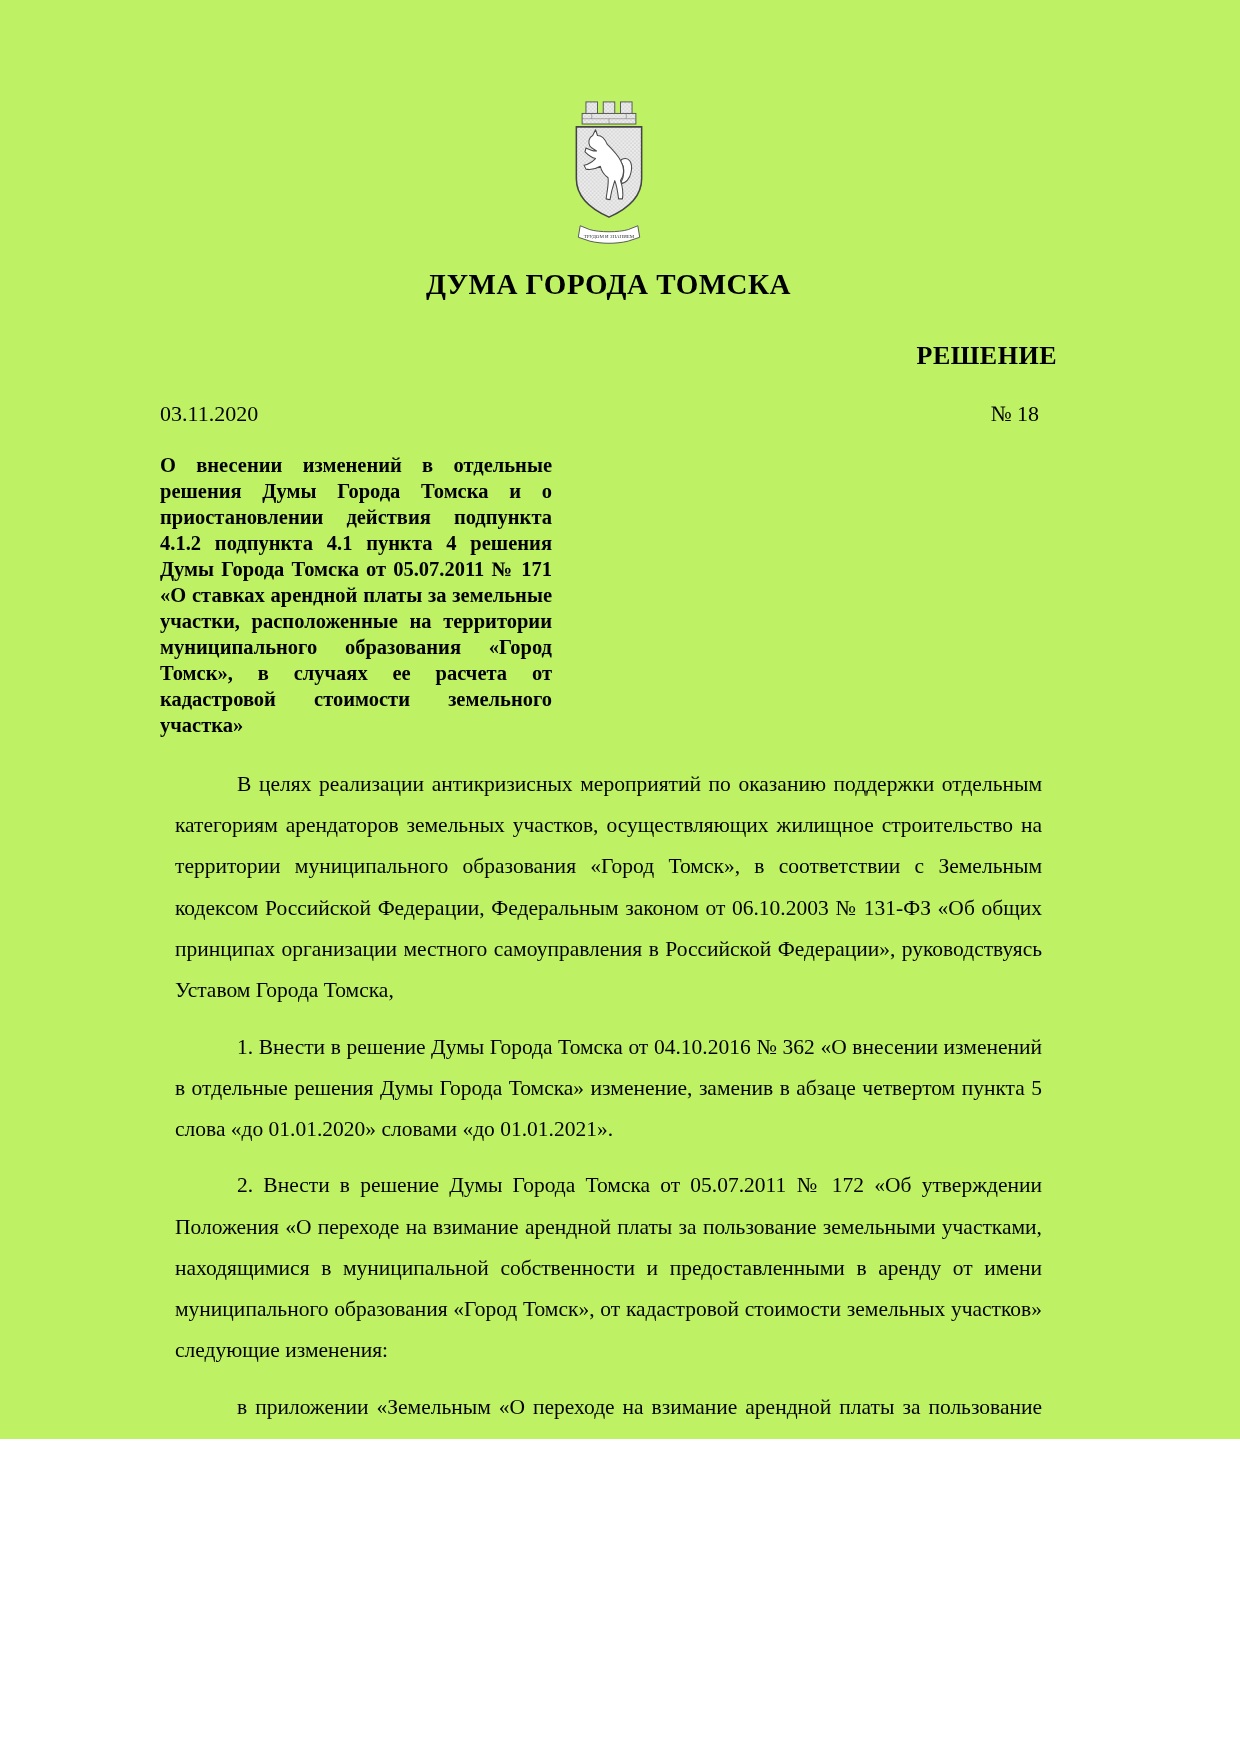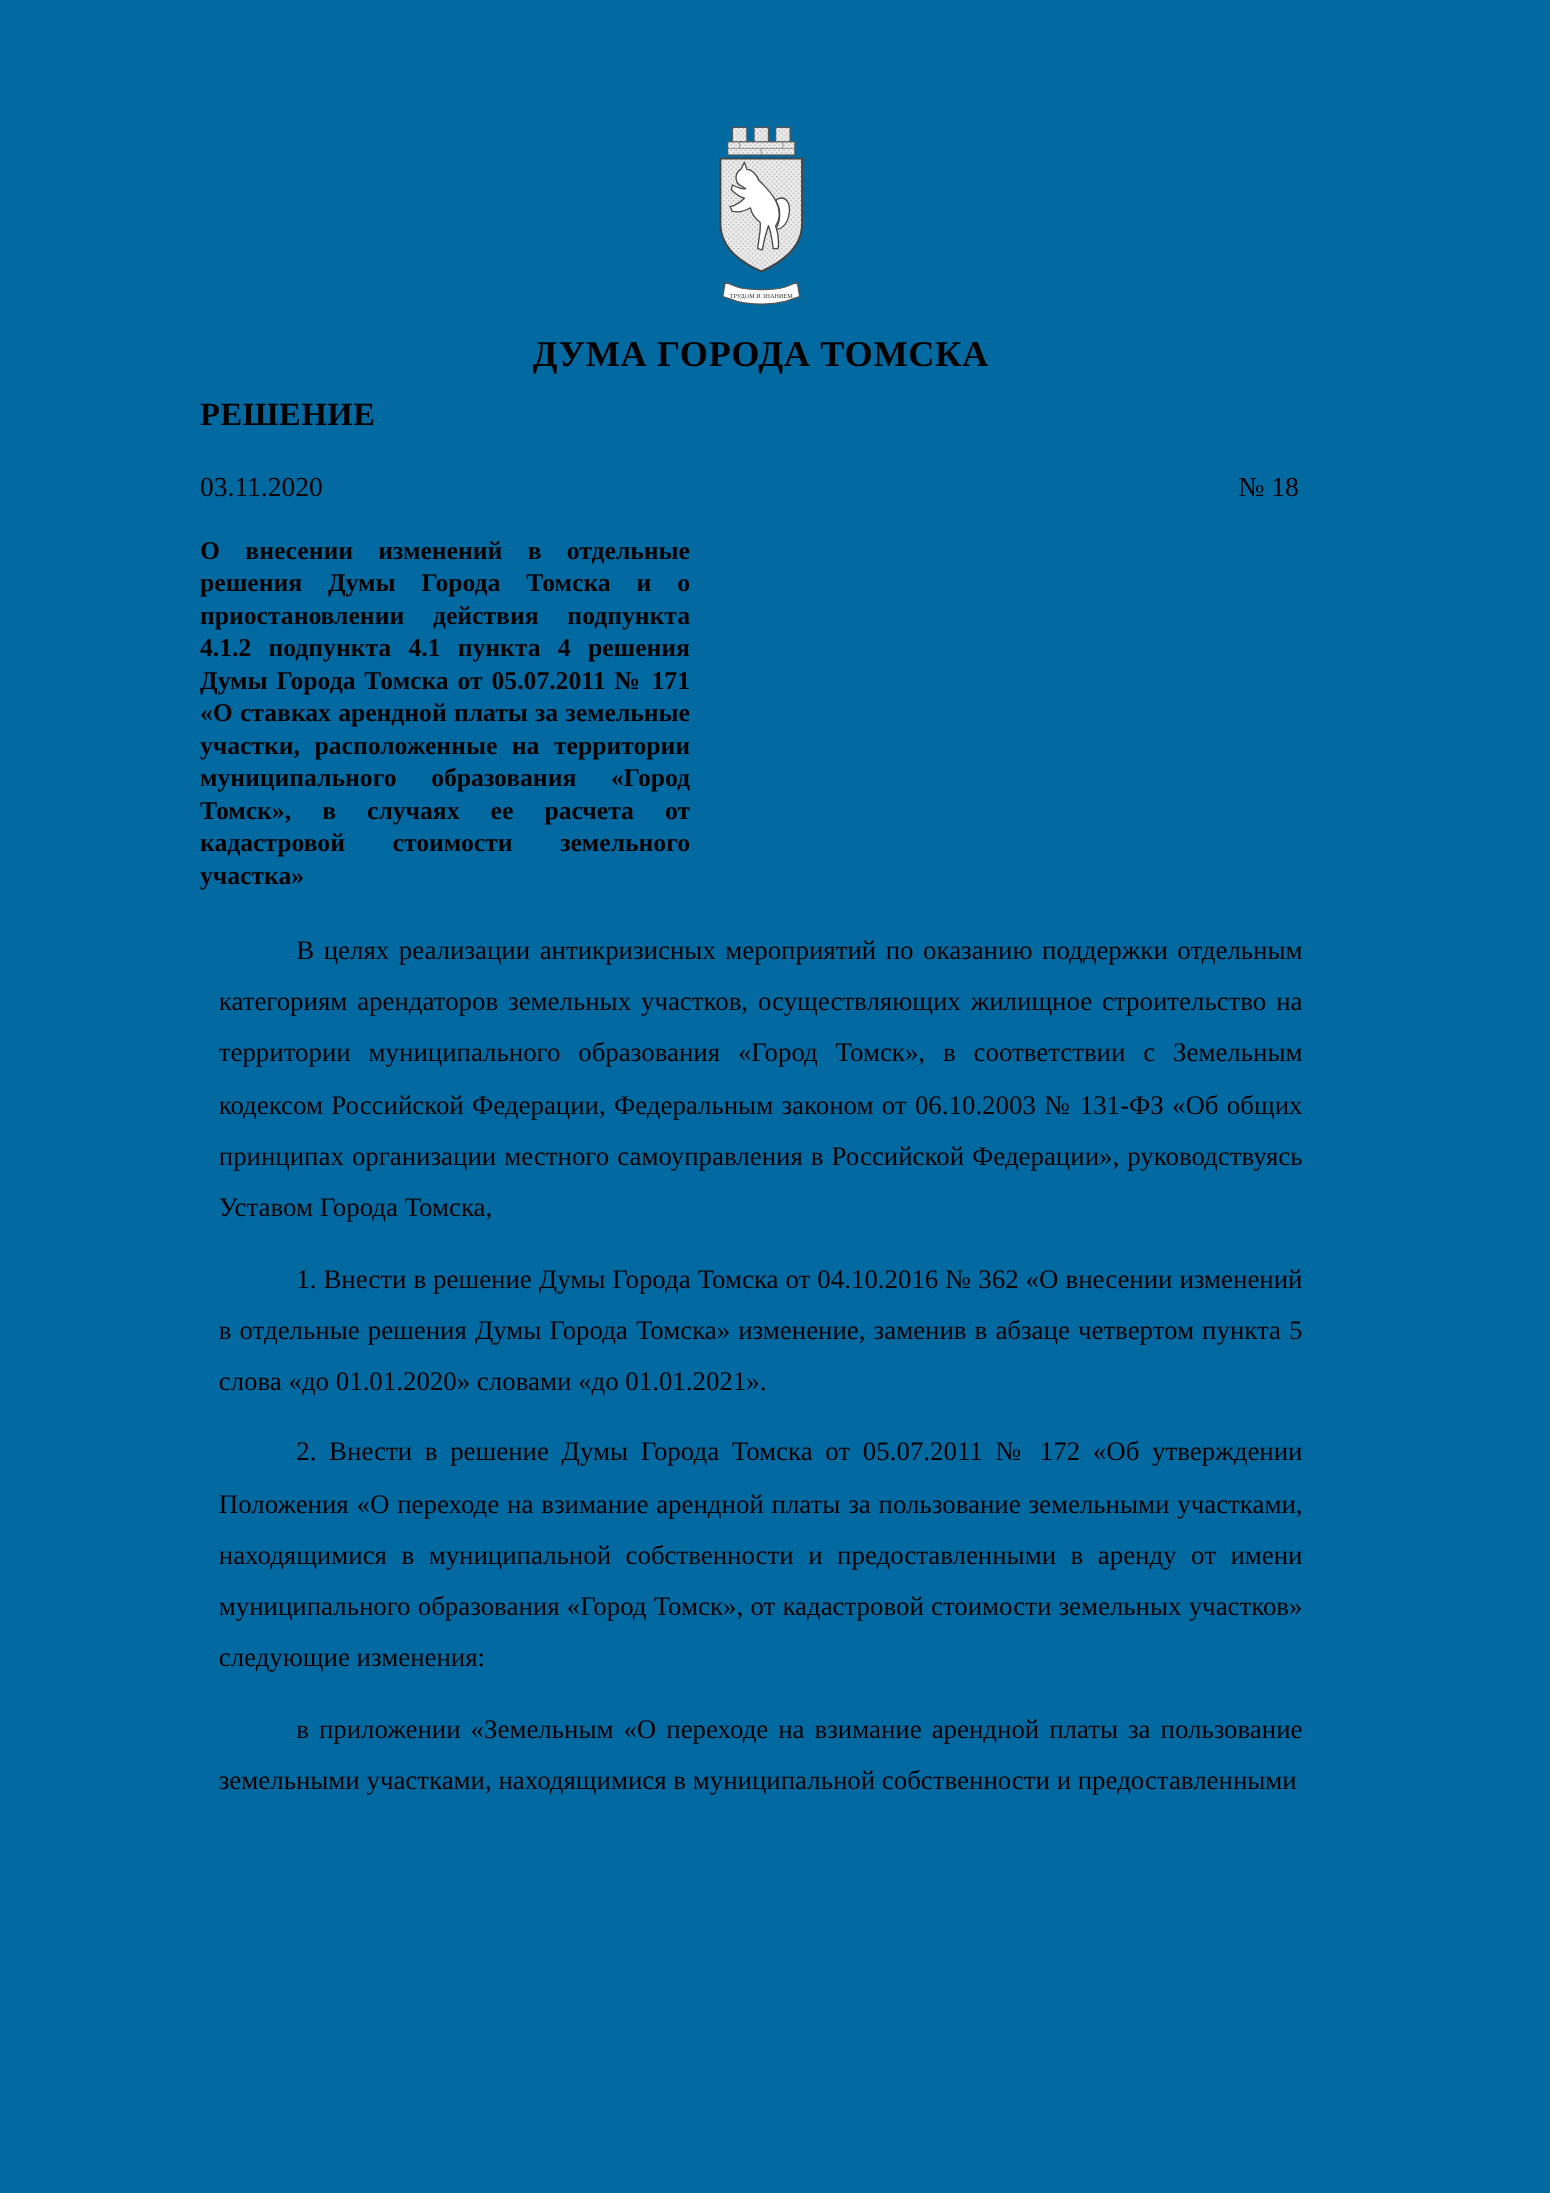--- a/index.html
+++ b/index.html
@@ -1,44 +1,44 @@
 <!DOCTYPE html>
 <html><head>
 <meta charset="utf-8">
 <style>
   html, body { margin: 0; padding: 0; background: #ffffff; }
   .page {
     width: 1240px;
-    height: 1754px;
-    background: #0369a1;
+    height: 1439px;
+    background: #bef264;
     color: #000000;
     font-family: "Liberation Serif", "DejaVu Serif", serif;
     position: relative;
     overflow: hidden;
     box-sizing: border-box;
     padding: 100px 183px 0 160px;
   }
   .emblem {
     width: 96px;
     margin: 0 auto;
     display: block;
   }
   .org-name {
     text-align: center;
     font-weight: bold;
     font-size: 29px;
     letter-spacing: 0.5px;
     margin-top: 14px;
   }
   .doc-type {
-    text-align: left;
+    text-align: right;
     font-weight: bold;
     font-size: 26px;
     letter-spacing: 0.5px;
-    margin-top: 16px;
+    margin-top: 40px;
   }
   .meta-row {
     display: flex;
     justify-content: space-between;
     align-items: flex-start;
     font-size: 22px;
     margin-top: 30px;
   }
   .doc-number { padding-right: 18px; }
   .title-block {

